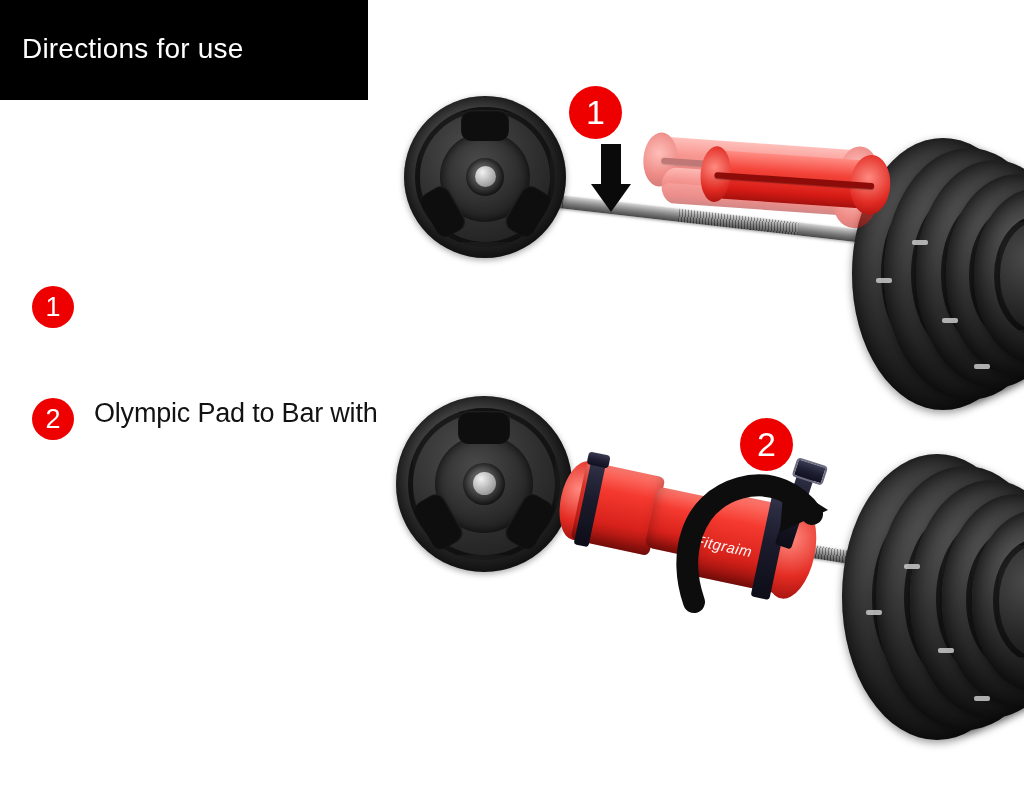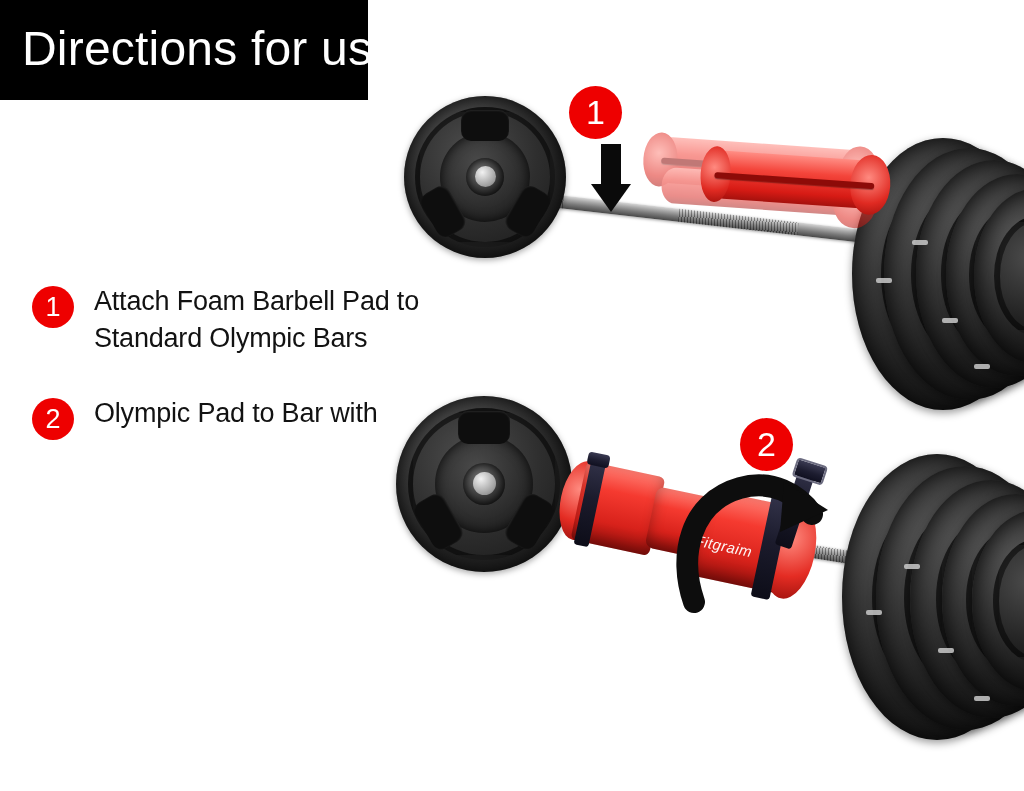--- a/index.html
+++ b/index.html
@@ -25,21 +25,21 @@
     top: 0;
     width: 368px;
     height: 100px;
     background: #000000;
   }
   .title-text {
     position: absolute;
     left: 22px;
     top: 20px;
     color: #ffffff;
-    font-size: 48px;
+    font-size: 28px;
     line-height: 58px;
     font-weight: 400;
     letter-spacing: 0.2px;
     white-space: nowrap;
   }
 
   
   .instructions {
     position: absolute;
     left: 32px;
@@ -265,24 +265,20 @@
 <div id="page">
 
   <div class="title-banner">
     <div class="title-text">Directions for use</div>
   </div>
 
   <div class="instructions">
 
     <div class="instr-row">
       <div class="instr-badge">1</div>
-      <div class="instr-text">
-        <span class="instr-line">Attach Foam Barbell Pad to</span>
-        <span class="instr-line">Standard Olympic Bars</span>
-      </div>
     </div>
 
     <div class="instr-row">
       <div class="instr-badge">2</div>
       <div class="instr-text">
         <span class="instr-line">Olympic Pad to Bar with</span>
       </div>
     </div>
 
   </div>

